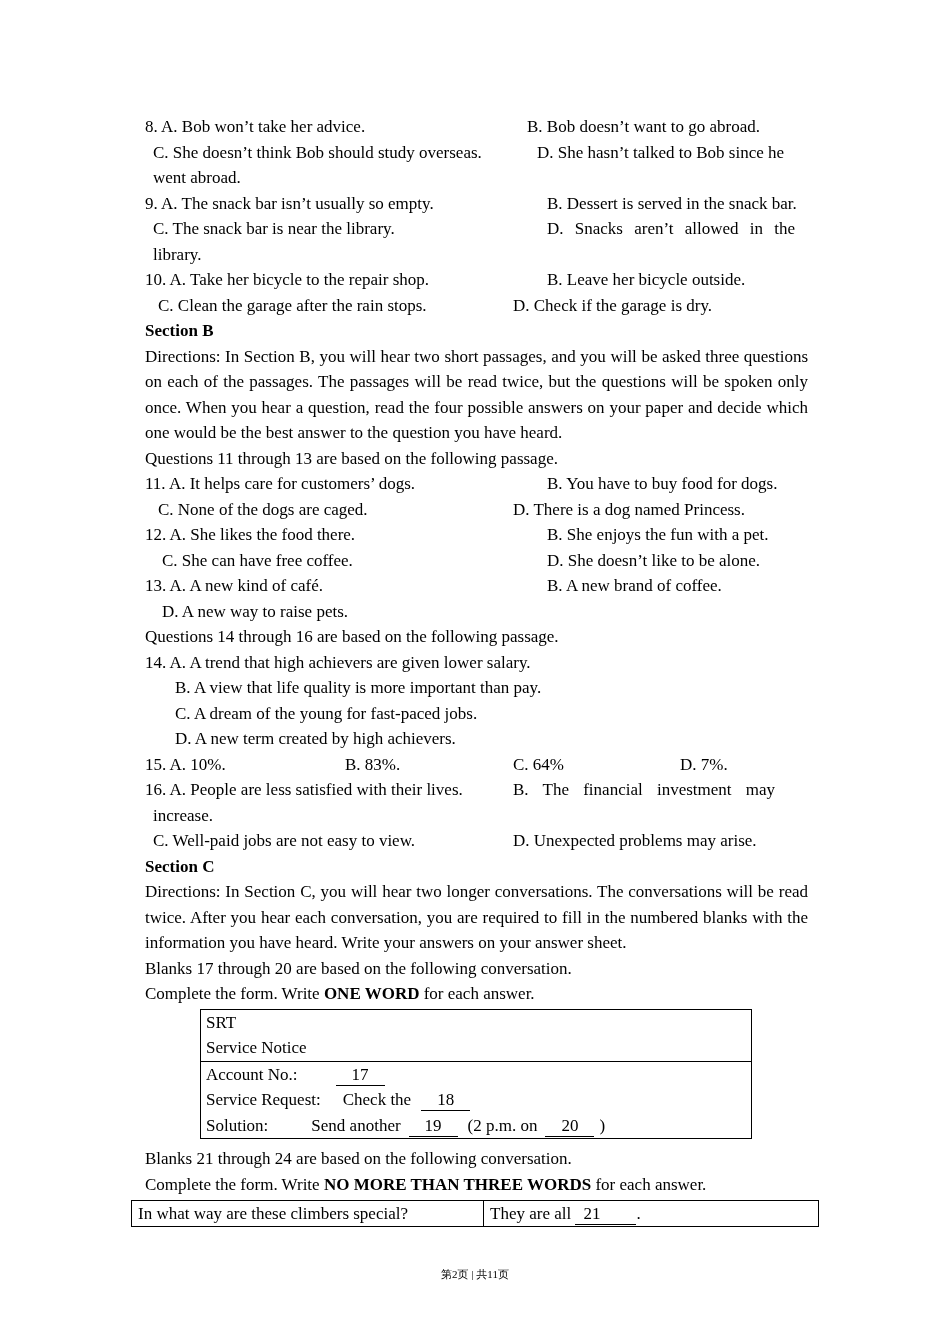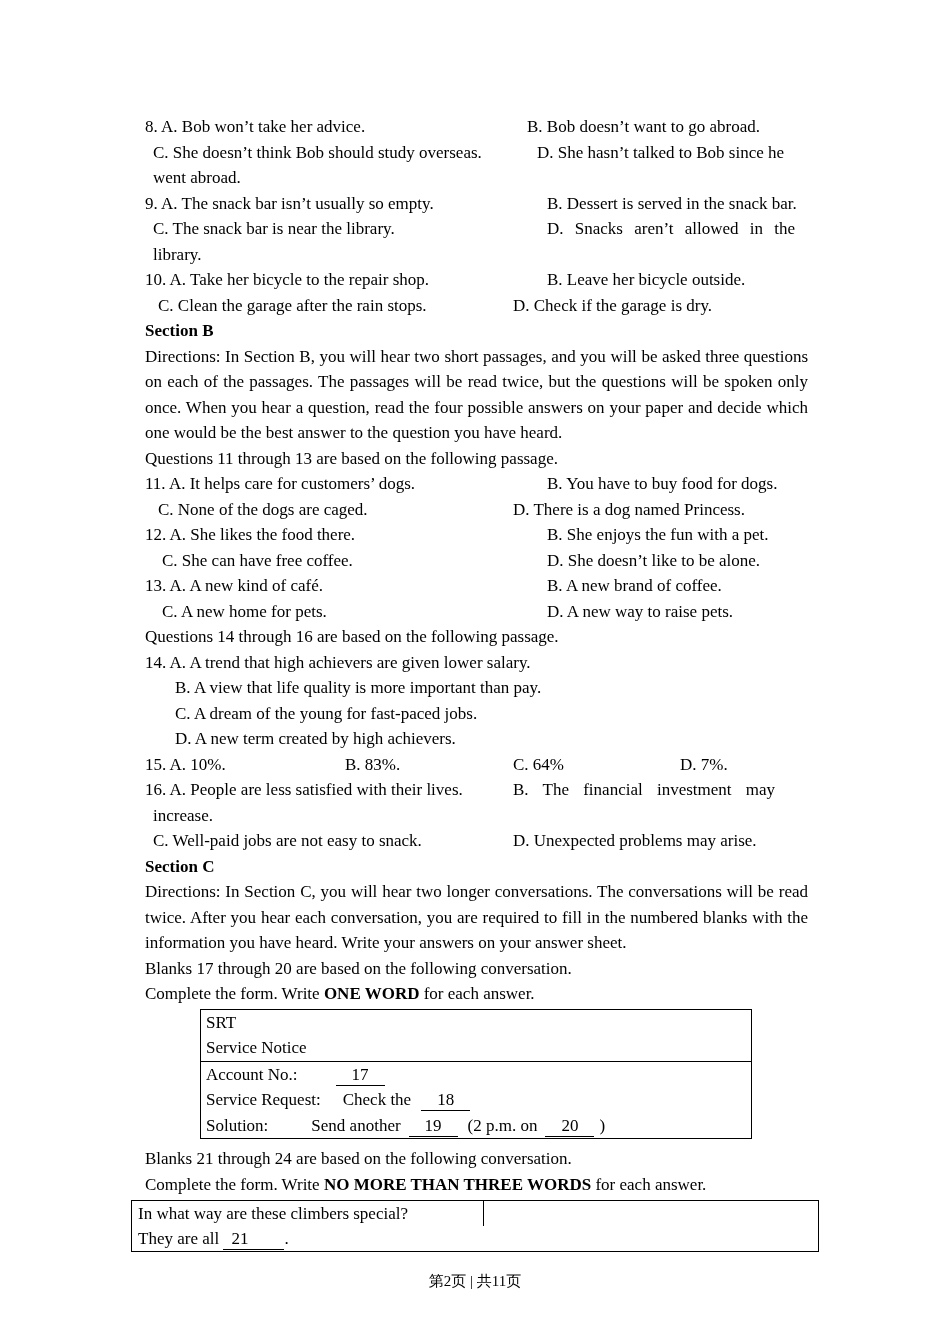--- a/index.html
+++ b/index.html
@@ -39,27 +39,26 @@
   .form-box .fline { line-height: 25.5px; padding-left: 5px; }
   .fb-header { border-bottom: 1px solid #000; }
 
   
   .qa-table {
     display: flex;
     width: 688px;
     margin-left: -14px;
     margin-top: 3px;
     border: 1px solid #000;
-    flex-direction: column;
   }
   .qa-cell { line-height: 23px; padding: 1px 6px; }
   .qa-left { width: 352px; border-right: 1px solid #000; }
   .qa-right { flex: 1; font-family: Liberation Serif, serif; }
 
-  .footer { width: 950px; text-align: center; margin-top: 20px; font-size: 15px; }
+  .footer { width: 950px; text-align: center; margin-top: 40px; font-size: 11px; }
 </style>
 </head>
 <body>
 
 <div class="page">
   <main class="content">
 
     <div class="row">
       <span class="left" style="width:382px">8. A. Bob won’t take her advice.</span>
       <span class="right">B. Bob doesn’t want to go abroad.</span>
@@ -109,21 +108,20 @@
     <div class="row ind17">
       <span class="left" style="width:385px">C. She can have free coffee.</span>
       <span class="right">D. She doesn’t like to be alone.</span>
     </div>
 
     <div class="row">
       <span class="left" style="width:402px">13. A. A new kind of café.</span>
       <span class="right">B. A new brand of coffee.</span>
     </div>
     <div class="row ind17">
-      <span class="left" style="width:385px">C. A new home for pets.</span>
       <span class="right">D. A new way to raise pets.</span>
     </div>
 
     <div class="line">Questions 14 through 16 are based on the following passage.</div>
 
     <div class="line">14. A. A trend that high achievers are given lower salary.</div>
     <div class="line ind30">B. A view that life quality is more important than pay.</div>
     <div class="line ind30">C. A dream of the young for fast-paced jobs.</div>
     <div class="line ind30">D. A new term created by high achievers.</div>
 
@@ -133,21 +131,21 @@
       <span style="flex:0 0 167px">C. 64%</span>
       <span>D. 7%.</span>
     </div>
 
     <div class="row">
       <span class="left" style="width:368px">16. A. People are less satisfied with their lives.</span>
       <span class="right wsp2">B. The financial investment may</span>
     </div>
     <div class="line ind8">increase.</div>
     <div class="row ind8">
-      <span class="left" style="width:360px">C. Well-paid jobs are not easy to snack.</span>
+      <span class="left" style="width:360px">C. Well-paid jobs are not easy to view.</span>
       <span class="right">D. Unexpected problems may arise.</span>
     </div>
 
     <div class="line bold">Section C</div>
     <div class="para">Directions: In Section C, you will hear two longer conversations. The conversations will be read twice. After you hear each conversation, you are required to fill in the numbered blanks with the information you have heard. Write your answers on your answer sheet.</div>
     <div class="line">Blanks 17 through 20 are based on the following conversation.</div>
     <div class="line">
       <span>Complete the form. Write </span><span class="bold">ONE WORD</span><span> for each answer.</span>
     </div>
 

